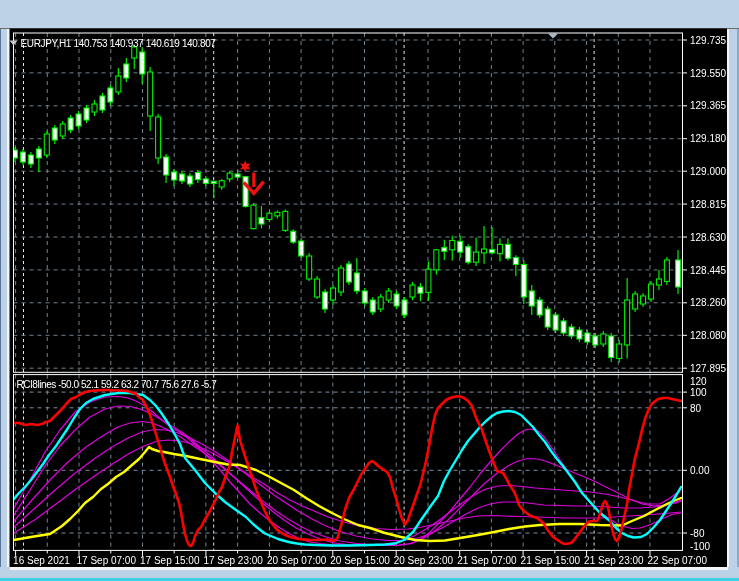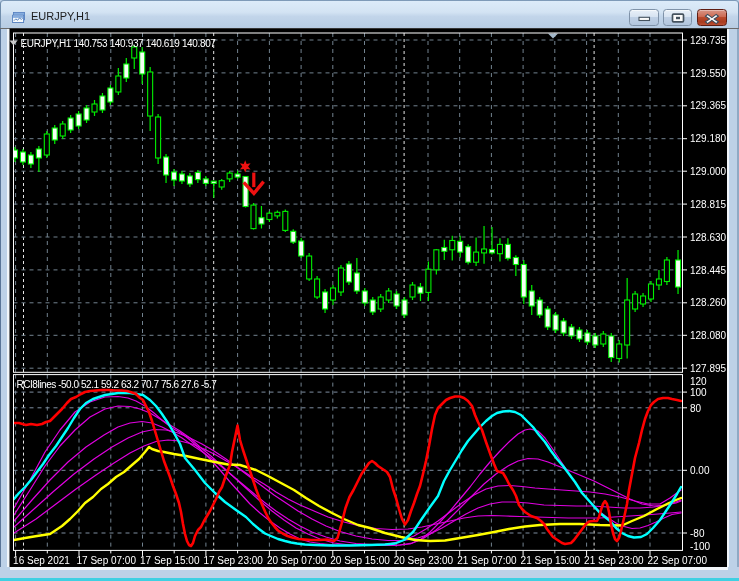--- a/index.html
+++ b/index.html
@@ -23,46 +23,20 @@
 #frame-r { position:absolute; left:727px; top:28.5px; width:12px; height:538.5px;
    background:linear-gradient(to right,#f2f6fa 0px,#f2f6fa 2.5px,#bdd1e7 2.5px,#bdd1e7 9.7px,#8fa9c4 9.7px); }
 #frame-b { position:absolute; left:0; top:567px; width:739px; height:14px; }
 #fb1 { position:absolute; left:9.5px; top:0; width:718px; height:3px; background:#f2f6fa; }
 #fb2 { position:absolute; left:0; top:0; width:739px; height:11px; background:#bdd1e7; z-index:-1; }
 #fb3 { position:absolute; left:0; top:11px; width:739px; height:3px; background:#3fd0e2; }
 svg { position:absolute; left:0; top:0; }
 </style></head>
 <body>
 <div id="win">
-  <div id="titlebar">
-    <svg id="ticon" width="15" height="12" viewBox="0 0 15 12">
-      <rect x="1.5" y="0.5" width="12" height="8" fill="#eef4fb" stroke="#5580c0"></rect>
-      <rect x="2" y="1" width="11" height="2.6" fill="#85acde"></rect>
-      <rect x="0.5" y="3.5" width="12" height="8" fill="#f6fafd" stroke="#5580c0"></rect>
-      <rect x="1" y="4" width="11" height="2.4" fill="#85acde"></rect>
-      <path d="M2,9.5 L4,7.5 L6,9 L8,6.5 L10,8 L11.5,7" stroke="#4f79b8" fill="none" stroke-width="1"></path>
-    </svg>
-    <div id="ttext">EURJPY,H1</div>
-    <div class="btn" id="bmin">
-        <svg width="28" height="16">
-          <rect x="9" y="7.3" width="10.5" height="3.2" fill="#fafafa" stroke="#45525e" stroke-width="1.1"></rect>
-        </svg>
-      </div>
-    <div class="btn" id="bmax">
-        <svg width="28" height="16">
-          <rect x="8.5" y="4.2" width="11" height="7.6" rx="1" fill="#fafafa" stroke="#45525e" stroke-width="1.7"></rect>
-          <rect x="12" y="6.8" width="4" height="2.4" fill="#45525e"></rect>
-        </svg>
-      </div>
-    <div class="btn" id="bclose">
-        <svg width="28" height="16">
-          <path d="M9.6,4.4 L13.9,7.6 L18.2,4.4 L20.4,6.2 L16.2,9 L20.4,11.8 L18.2,13.6 L13.9,10.4 L9.6,13.6 L7.4,11.8 L11.6,9 L7.4,6.2 Z" fill="#fdfdfd" stroke="#3c4c5c" stroke-width="1.1"></path>
-        </svg>
-      </div>
-  </div>
   <div id="frame-b">
       <div id="fb2"></div>
       <div id="fb1"></div>
       <div id="fb3"></div>
     </div>
   <div id="client"></div>
   <div style="position:absolute;left:0;top:27.5px;width:739px;height:1.5px;background:#6b6b6b;"></div>
   <div id="frame-l"></div>
   <div id="frame-r"></div>
   <svg width="739" height="581" viewBox="0 0 739 581" font-family="Liberation Sans, sans-serif">

